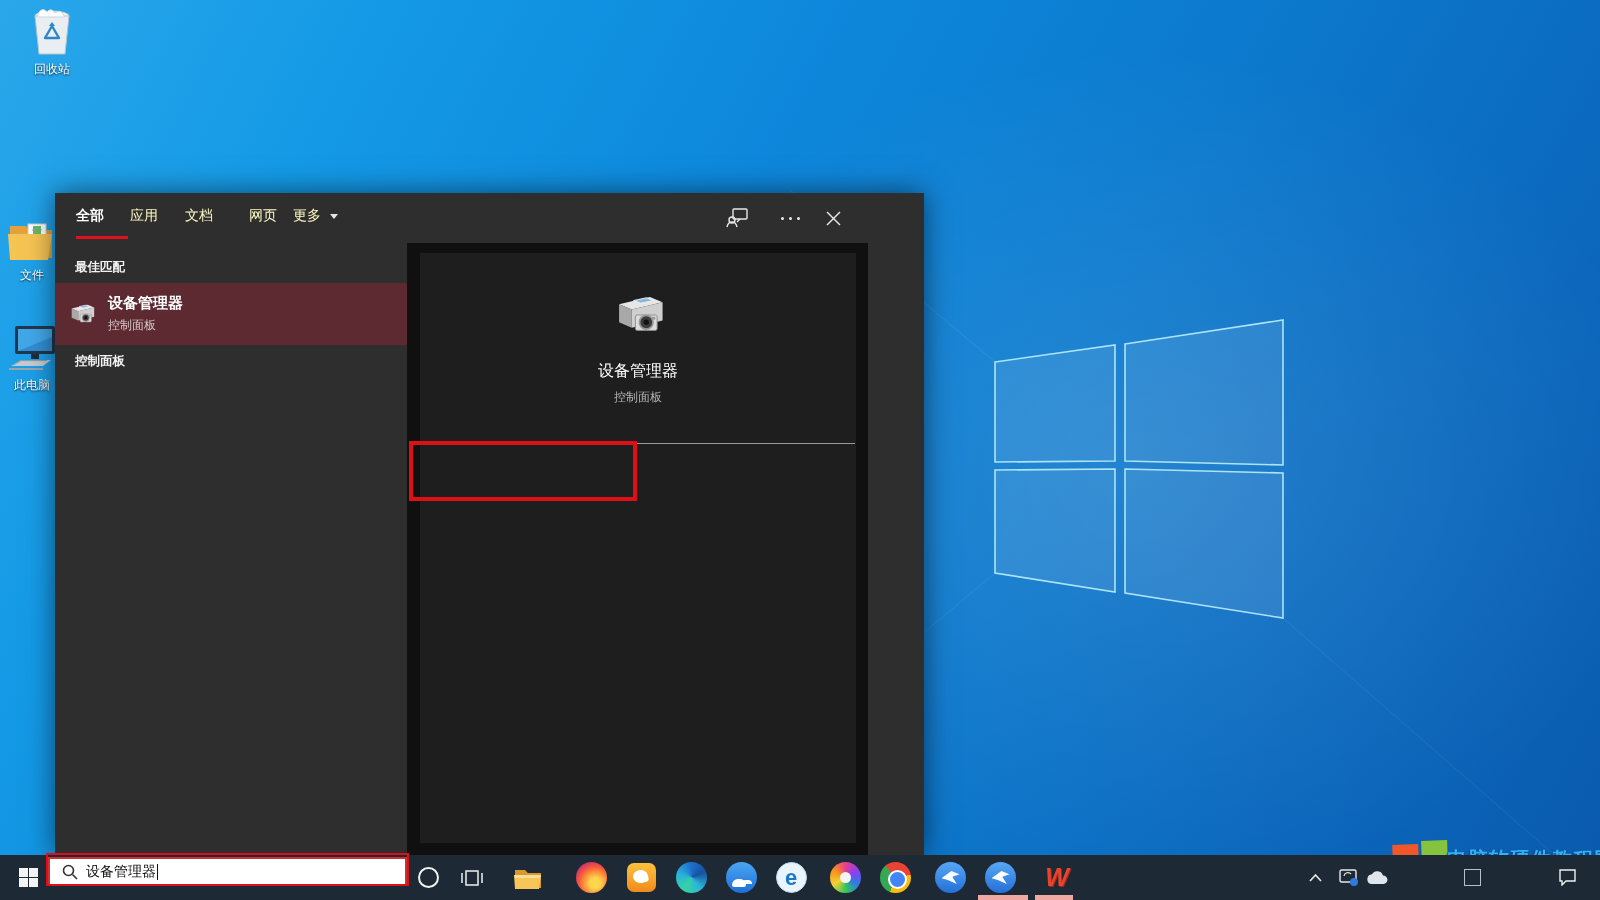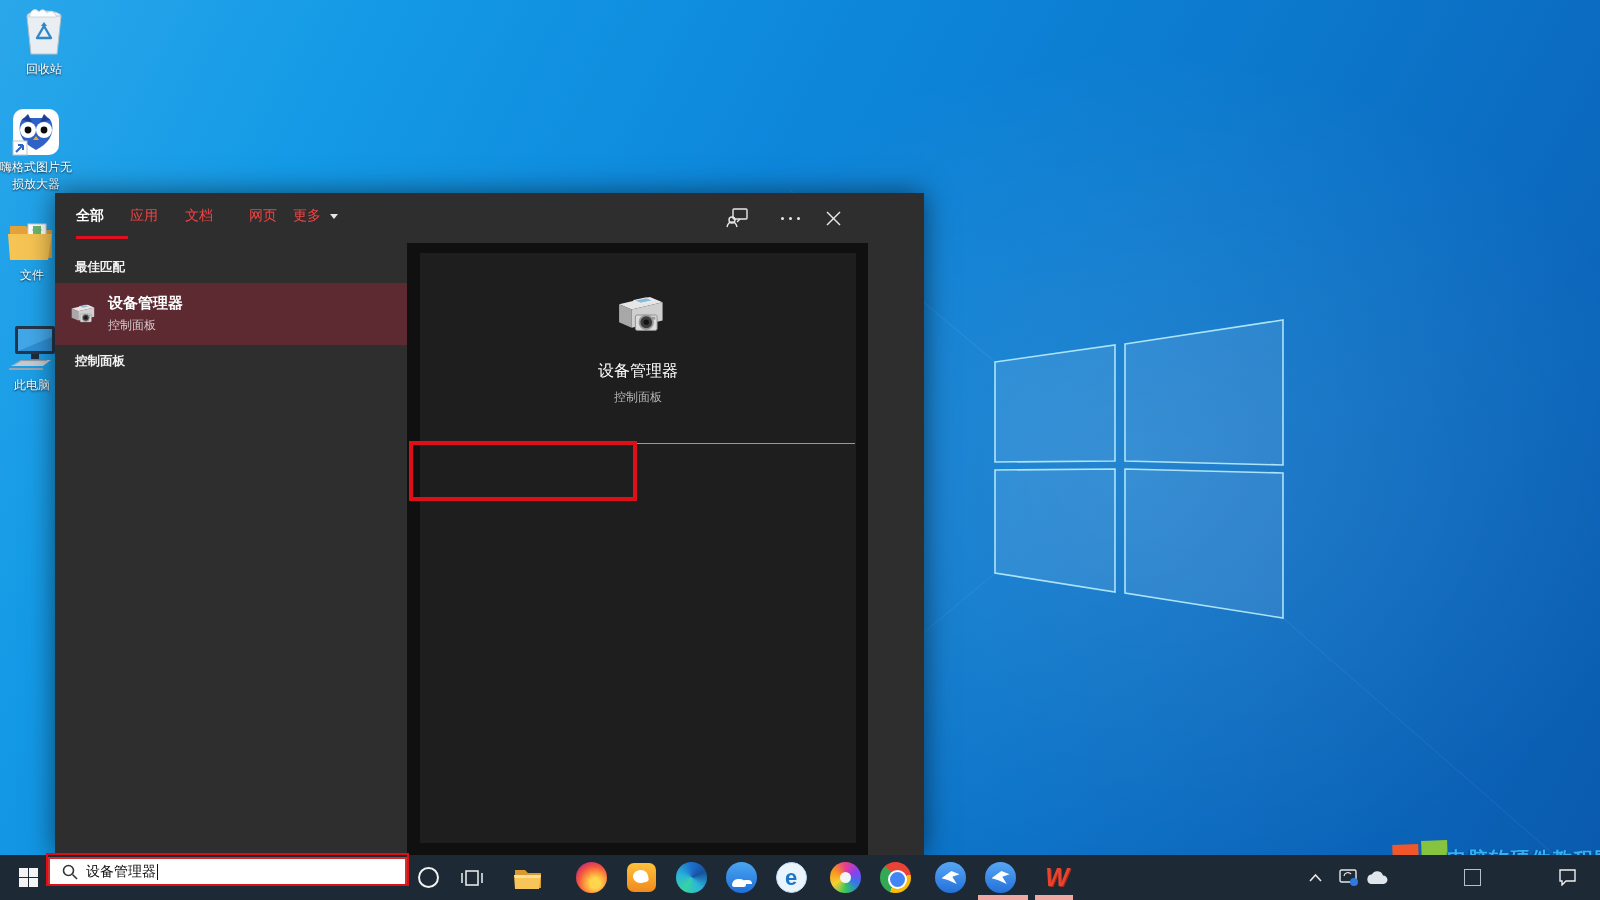--- a/index.html
+++ b/index.html
@@ -16,21 +16,21 @@
 
   
   .dicon { position:absolute; width:72px; text-align:center; color:#fff; font-size:12px;
            text-shadow:0 1px 2px rgba(0,0,0,.8); z-index:1; }
   .dicon .glyph { display:block; margin:0 auto 3px auto; }
 
   
   #panel { left:55px; top:193px; width:869px; height:662px; background:#2e2e2e; z-index:5;
            box-shadow:0 0 26px rgba(0,0,0,.55); color:#fff;font-family:Liberation Serif, serif; }
   #panel-header { position:absolute; top:0; left:0; width:100%; height:50px; }
-  .tab { position:absolute; top:14px; font-size:14px; color:#ef4444; cursor:default; }
+  .tab { position:absolute; top:14px; font-size:14px; color:#fef9c3; cursor:default; }
   .tab.active { color:#fff; font-weight:bold; }
   .tab-underline { position:absolute; top:43px; left:21px; width:52px; height:3px; background:#e0101e; }
   .hdr-ico { position:absolute; top:12px; width:26px; height:26px; display:flex; align-items:center; justify-content:center; }
   .dots span { width:3px; height:3px; border-radius:50%; background:#eaeaea; display:inline-block; margin:0 2.5px; }
 
   .sec-label { position:absolute; left:20px; font-size:12.5px; font-weight:bold; color:#f2f2f2; }
 
   #best-match-row { position:absolute; left:0; top:90px; width:352px; height:62px; background:#5e2a32; }
   #best-match-row .bm-title { position:absolute; left:53px; top:11px; font-size:15px; font-weight:bold; color:#fff; }
   #best-match-row .bm-sub   { position:absolute; left:53px; top:34px; font-size:12px; color:#d9cacd; }
@@ -99,46 +99,31 @@
       <polygon points="995,362 1115,345 1115,461 995,462"></polygon>
       <polygon points="1125,344 1283,320 1283,465 1125,461"></polygon>
       <polygon points="995,470 1115,469 1115,592 995,573"></polygon>
       <polygon points="1125,469 1283,473 1283,618 1125,593"></polygon>
     </g>
     <line x1="995" y1="362" x2="790" y2="190" stroke="rgba(255,255,255,0.10)" stroke-width="1"></line>
     <line x1="995" y1="573" x2="760" y2="770" stroke="rgba(255,255,255,0.08)" stroke-width="1"></line>
     <line x1="1283" y1="618" x2="1560" y2="860" stroke="rgba(255,255,255,0.08)" stroke-width="1"></line>
   </svg>
 
-  <div class="dicon" style="left:8px; top:6px;">
+  <div class="dicon" style="left:16px; top:6px;">
     <svg class="glyph" width="46" height="52" viewBox="0 0 46 52">
       <ellipse cx="23" cy="10" rx="17" ry="5" fill="#f3f6f8" stroke="#c5ced5"></ellipse>
       <path d="M6,10 L10,48 L36,48 L40,10 Z" fill="#e9eef2" stroke="#b9c3cb"></path>
       <path d="M10,6 q4,-5 8,0 q4,-5 8,1 q5,-4 8,1 l2,3 H8 Z" fill="#fbfdfe" stroke="#cdd6dc"></path>
       <path d="M23,20 l7,12 h-14 z" fill="none" stroke="#2e86c8" stroke-width="2.4" stroke-linejoin="round"></path>
       <path d="M23,16 l3,4 h-6 z" fill="#2e86c8"></path>
     </svg>
     <span>回收站</span>
   </div>
 
-  <div class="dicon" style="left:0px; top:108px;">
-    <svg class="glyph" width="48" height="48" viewBox="0 0 48 48">
-      <rect x="1" y="1" width="46" height="46" rx="10" fill="#ffffff"></rect>
-      <path d="M8,16 q2,-8 8,-6 l16,0 q6,-2 8,6 q3,16 -16,26 q-19,-10 -16,-26" fill="#2f62c9"></path>
-      <path d="M10,12 l6,-6 4,8 z M38,12 l-6,-6 -4,8 z" fill="#1d3f96"></path>
-      <circle cx="16" cy="22" r="8" fill="#fff"></circle>
-        <circle cx="32" cy="22" r="8" fill="#fff"></circle>
-      <circle cx="16" cy="22" r="3.4" fill="#0c0c0c"></circle>
-        <circle cx="32" cy="22" r="3.4" fill="#0c0c0c"></circle>
-      <path d="M24,28 l3,4 h-6 z" fill="#f5a623"></path>
-      <rect x="1" y="33" width="14" height="14" fill="#fff" stroke="#b9c3cb"></rect>
-      <path d="M4,44 l7,-7 m0,0 h-5 m5,0 v5" stroke="#2f62c9" stroke-width="2" fill="none"></path>
-    </svg>
-    <span><span>嗨格式图片无</span><br><span>损放大器</span></span>
-  </div>
 
   <div class="dicon" style="left:-4px; top:218px;">
     <svg class="glyph" width="52" height="46" viewBox="0 0 52 46">
       <path d="M4,8 h16 l4,4 h22 v28 h-42 z" fill="#e3a23c"></path>
       <rect x="22" y="6" width="18" height="26" fill="#fdfdfd" stroke="#c9cdd1"></rect>
       <line x1="26" y1="12" x2="36" y2="12" stroke="#9fb3a8"></line>
         <line x1="26" y1="17" x2="36" y2="17" stroke="#9fb3a8"></line>
       <rect x="27" y="8" width="8" height="9" fill="#69b86d"></rect>
       <path d="M2,16 h44 l-4,26 h-38 z" fill="#f6c452"></path>
     </svg>

